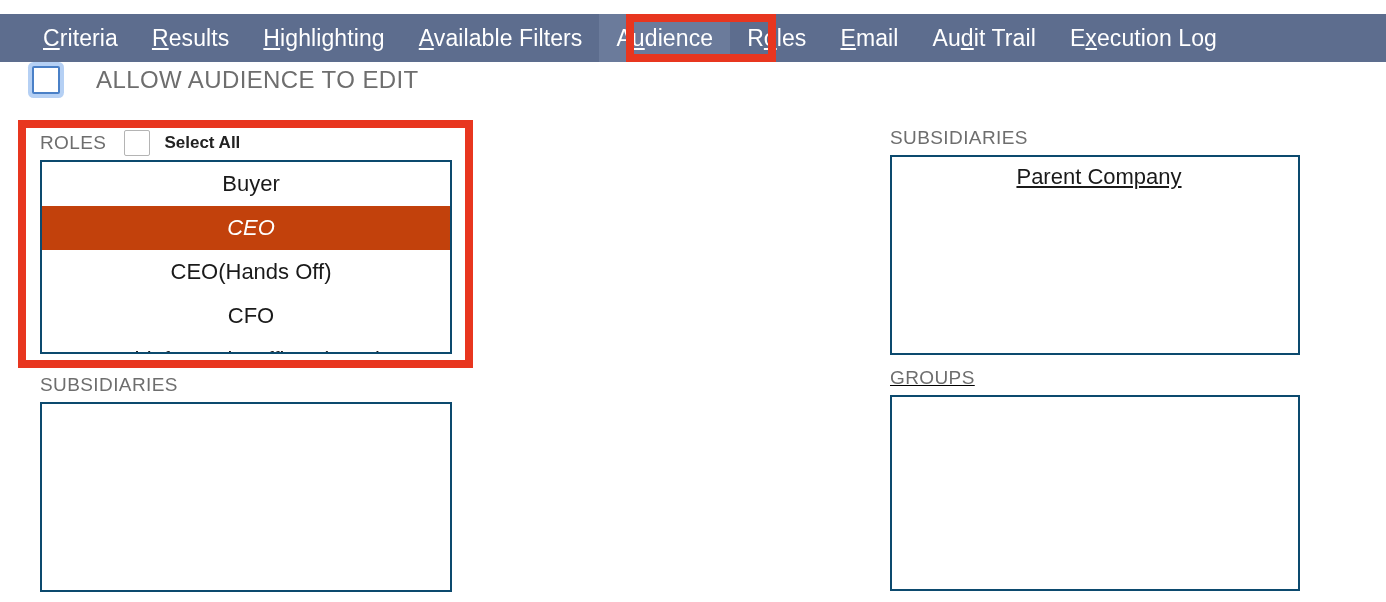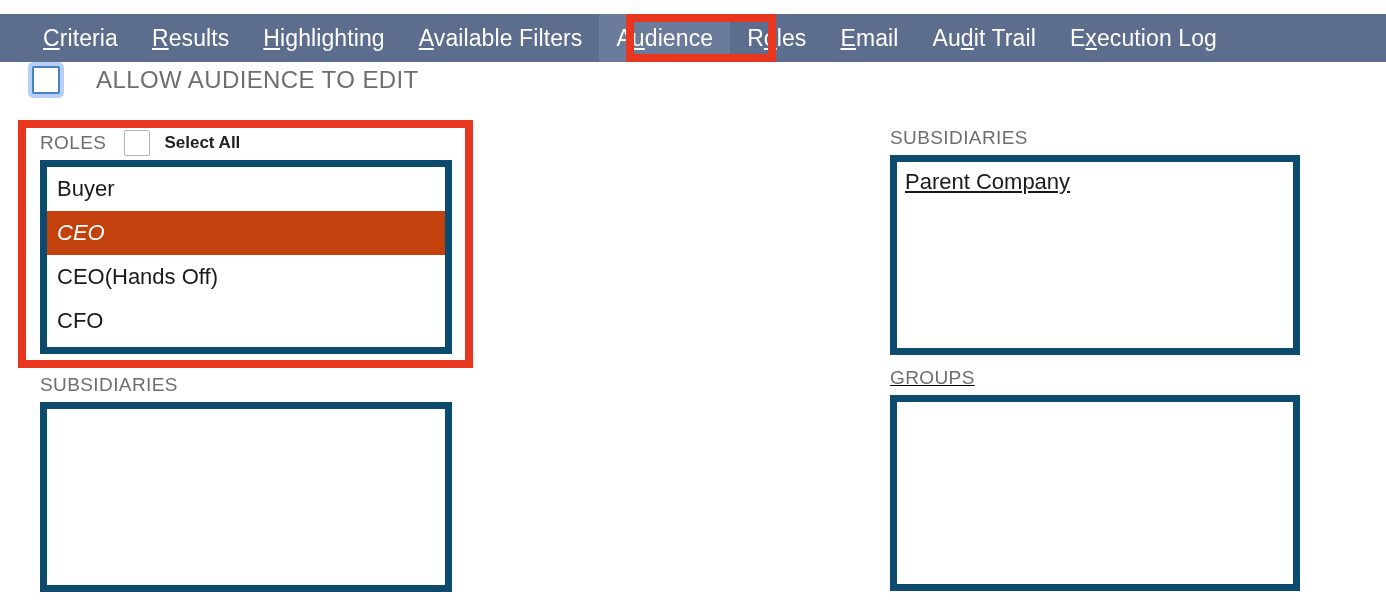--- a/index.html
+++ b/index.html
@@ -124,24 +124,25 @@
   .selectall-label {
     margin-left: 14px;
     font-size: 17px;
     font-weight: bold;
     color: #222222;
     white-space: nowrap;
   }
 
   .listbox {
     background: #ffffff;
-    border: 7px solid #0c4a6e;
+    border: 2px solid #0c4a6e;
     box-sizing: border-box;
     overflow: hidden;
     position: relative;
+    text-align: center;
   }
   .listrow {
     height: 44px;
     line-height: 44px;
     padding-left: 10px;
     font-size: 22px;
     color: #1a1a1a;
     white-space: nowrap;
     cursor: pointer;
     box-sizing: border-box;

